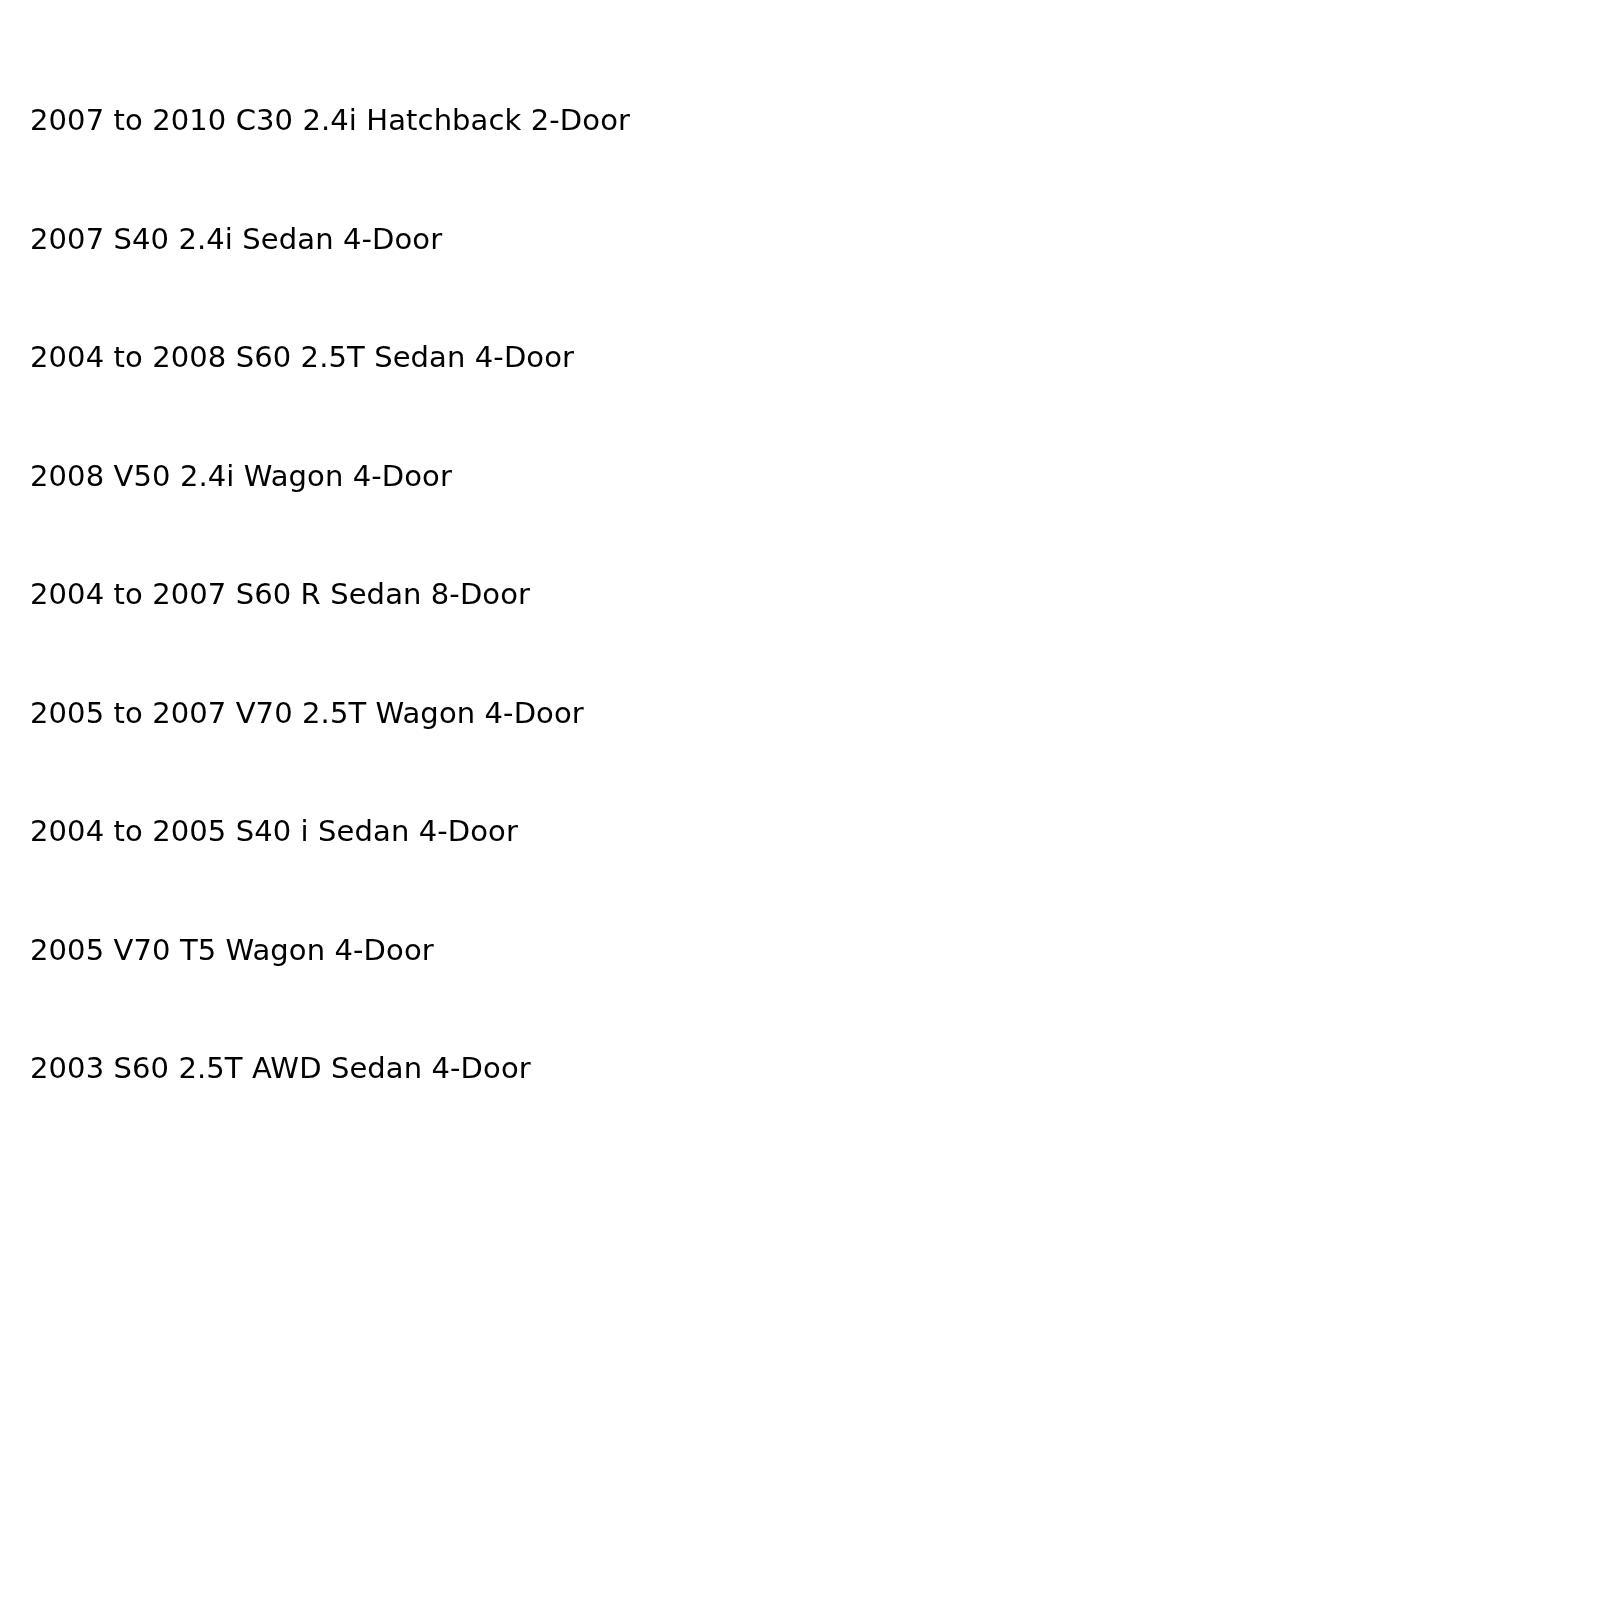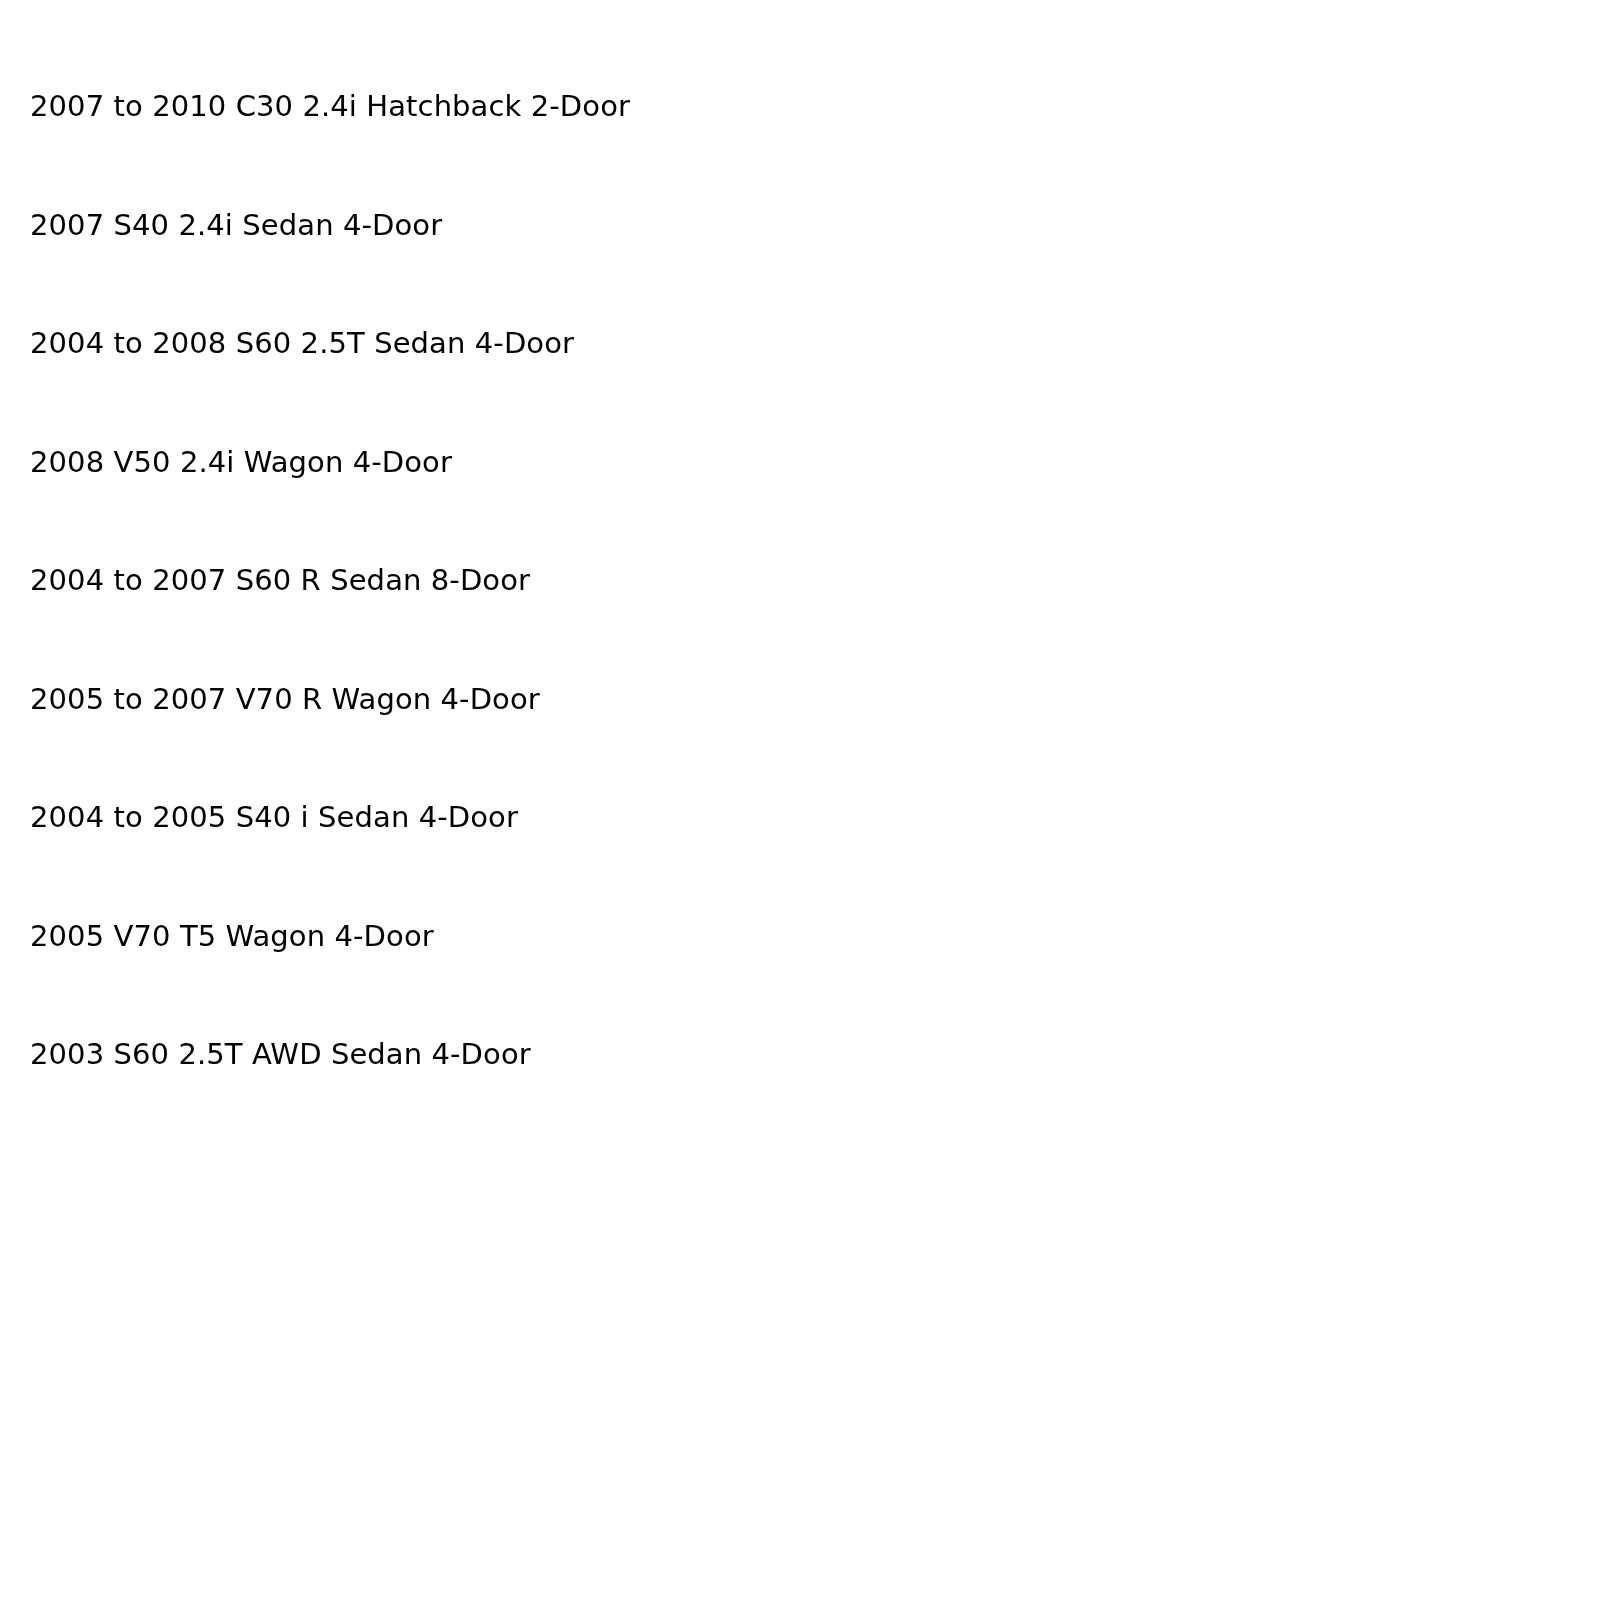--- a/index.html
+++ b/index.html
@@ -12,21 +12,21 @@
     background: #ffffff;
     font-family: "DejaVu Sans", sans-serif;
     color: #000000;
     overflow: hidden;
   }
   .page {
     position: relative;
     width: 1600px;
     height: 1600px;
     box-sizing: border-box;
-    padding: 8px 30px 0 30px;
+    padding: 22px 30px 0 30px;
   }
   .block {
     font-size: 29px;
     line-height: 39.5px;
     letter-spacing: 0.1px;
     white-space: pre-wrap;
   }
   .spacer {
     height: 39px;
   }
@@ -40,21 +40,21 @@
 <body>
 
 <div class="page">
 
   <div class="block">
     <span class="fitment-line">2007 to 2010 C30 2.4i Hatchback 2-Door</span>
     <span class="fitment-line">2007 S40 2.4i Sedan 4-Door</span>
     <span class="fitment-line">2004 to 2008 S60 2.5T Sedan 4-Door</span>
     <span class="fitment-line">2008 V50 2.4i Wagon 4-Door</span>
     <span class="fitment-line">2004 to 2007 S60 R Sedan 8-Door</span>
-    <span class="fitment-line">2005 to 2007 V70 R Wagon 4-Door</span>
+    <span class="fitment-line">2005 to 2007 V70 2.5T Wagon 4-Door</span>
     <span class="fitment-line">2004 to 2005 S40 i Sedan 4-Door</span>
     <span class="fitment-line">2005 V70 T5 Wagon 4-Door</span>
     <span class="fitment-line">2003 S60 2.5T AWD Sedan 4-Door</span>
   </div>
 
   <div class="spacer"></div>
 
   <div class="block">
     
     

